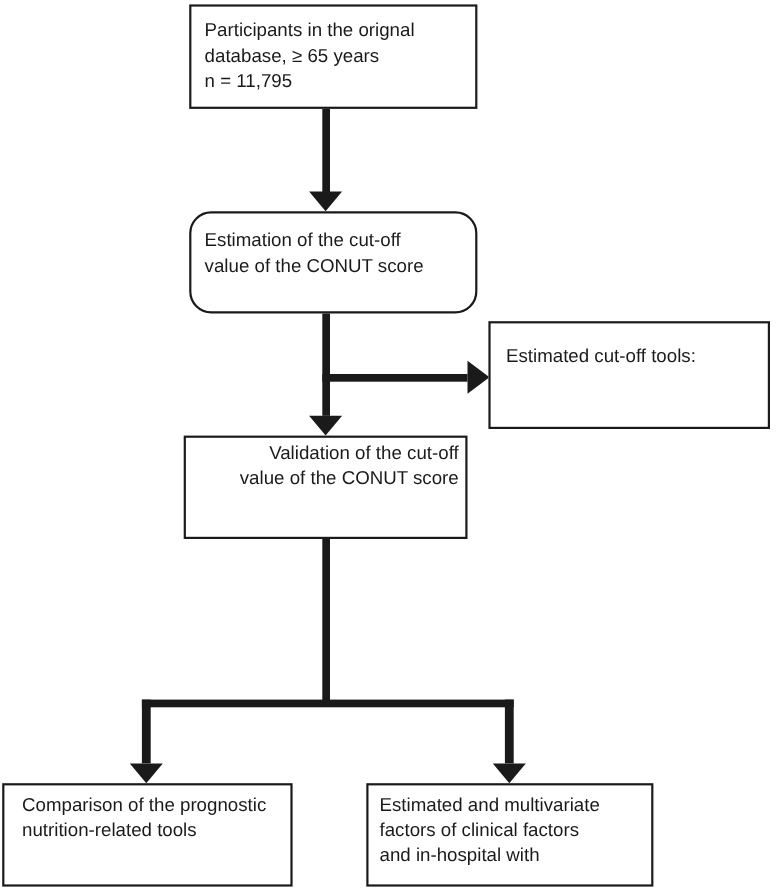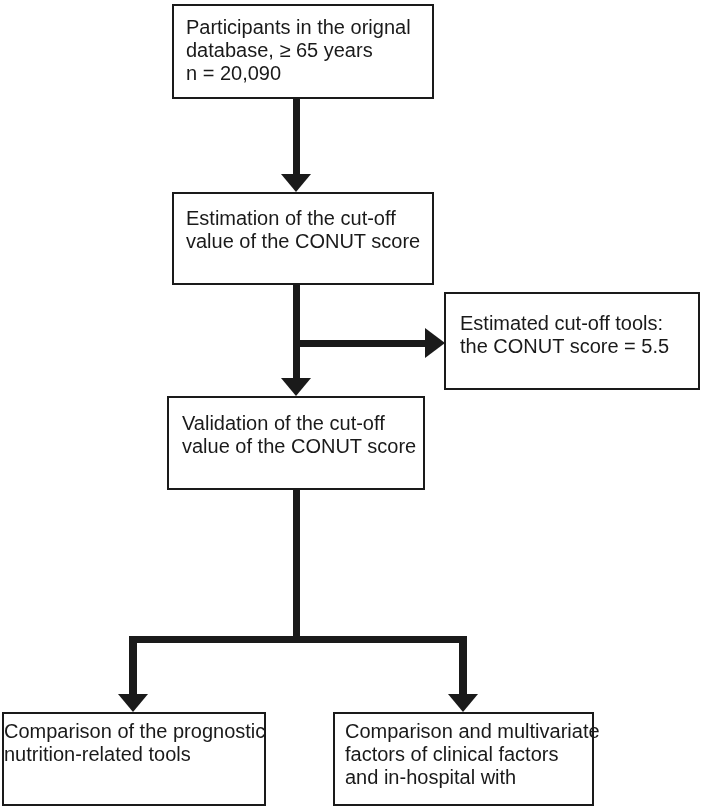--- a/index.html
+++ b/index.html
@@ -10,21 +10,21 @@
     height: 810px;
     background: #ffffff;
     font-family: "Liberation Sans", sans-serif;
     color: #1a1a1a;
     overflow: hidden;
   }
   .node {
     position: absolute;
     border: 2px solid #1a1a1a;
     background: #ffffff;
-    font-size: 20px;
+    font-size: 17px;
     line-height: 23px;
   }
   .node .line { white-space: nowrap; }
   .seg { position: absolute; background: #1a1a1a; }
   .arrowhead-down {
     position: absolute;
     width: 0; height: 0;
     border-left: 15px solid transparent;
     border-right: 15px solid transparent;
     border-top: 18px solid #1a1a1a;
@@ -32,24 +32,24 @@
   .arrowhead-right {
     position: absolute;
     width: 0; height: 0;
     border-top: 15px solid transparent;
     border-bottom: 15px solid transparent;
     border-left: 20px solid #1a1a1a;
   }
 
   
   #n-participants { left: 172px; top: 4px;   width: 262px; height: 95px; padding: 10px 6px 0 12px; }
-  #n-estimation   { left: 172px; top: 192px; width: 262px; height: 93px; padding: 13px 6px 0 12px; }
+  #n-estimation   { left: 172px; top: 192px; width: 262px; height: 93px; padding: 13px 6px 0 12px; border-radius: 20px; }
   #n-cutoff       { left: 444px; top: 292px; width: 256px; height: 98px; padding: 18px 6px 0 14px; }
-  #n-validation   { left: 167px; top: 396px; width: 258px; height: 94px; padding: 14px 6px 0 13px; }
-  #n-comparison   { left: 2px;   top: 712px; width: 264px; height: 94px; padding: 6px 0 0 0; }
+  #n-validation   { left: 167px; top: 396px; width: 258px; height: 94px; padding: 2px 6px 0 13px; text-align: right; }
+  #n-comparison   { left: 2px;   top: 712px; width: 264px; height: 94px; padding: 6px 0 0 16px; }
   #n-univariate   { left: 333px; top: 712px; width: 261px; height: 94px; padding: 6px 6px 0 10px; }
 
   
   #seg-top           { left: 293px; top: 99px;  width: 7px;   height: 79px; }
   #head-top          { left: 281px; top: 174px; }
   #seg-mid           { left: 293px; top: 285px; width: 7px;   height: 93px; }
   #head-mid          { left: 281px; top: 378px; }
   #seg-branch        { left: 293px; top: 340px; width: 132px; height: 7px; }
   #head-branch       { left: 425px; top: 328px; }
   #seg-stem          { left: 293px; top: 490px; width: 7px;   height: 150px; }
@@ -60,57 +60,56 @@
   #head-right        { left: 448px; top: 694px; }
 </style>
 </head>
 <body>
 
 <div class="canvas">
 
   <div class="node" id="n-participants">
     <div class="line">Participants in the orignal</div>
     <div class="line">database, ≥ 65 years</div>
-    <div class="line">n = 20,090</div>
+    <div class="line">n = 11,795</div>
   </div>
 
   <div class="seg" id="seg-top"></div>
   <div class="arrowhead-down" id="head-top"></div>
 
   <div class="node" id="n-estimation">
     <div class="line">Estimation of the cut-off</div>
     <div class="line">value of the CONUT score</div>
   </div>
 
   <div class="seg" id="seg-mid"></div>
   <div class="arrowhead-down" id="head-mid"></div>
   <div class="seg" id="seg-branch"></div>
   <div class="arrowhead-right" id="head-branch"></div>
 
   <div class="node" id="n-cutoff">
     <div class="line">Estimated cut-off tools:</div>
-    <div class="line">the CONUT score = 5.5</div>
   </div>
 
   <div class="node" id="n-validation">
     <div class="line">Validation of the cut-off</div>
     <div class="line">value of the CONUT score</div>
   </div>
 
   <div class="seg" id="seg-stem"></div>
   <div class="seg" id="seg-tbar"></div>
   <div class="seg" id="seg-left-down"></div>
   <div class="arrowhead-down" id="head-left"></div>
   <div class="seg" id="seg-right-down"></div>
   <div class="arrowhead-down" id="head-right"></div>
 
   <div class="node" id="n-comparison">
     <div class="line">Comparison of the prognostic</div>
     <div class="line">nutrition-related tools</div>
   </div>
 
   <div class="node" id="n-univariate">
-    <div class="line">Comparison and multivariate</div>
+    <div class="line">Estimated and multivariate</div>
     <div class="line">factors of clinical factors</div>
     <div class="line">and in-hospital with</div>
   </div>
 
 </div>
 
 </body></html>

